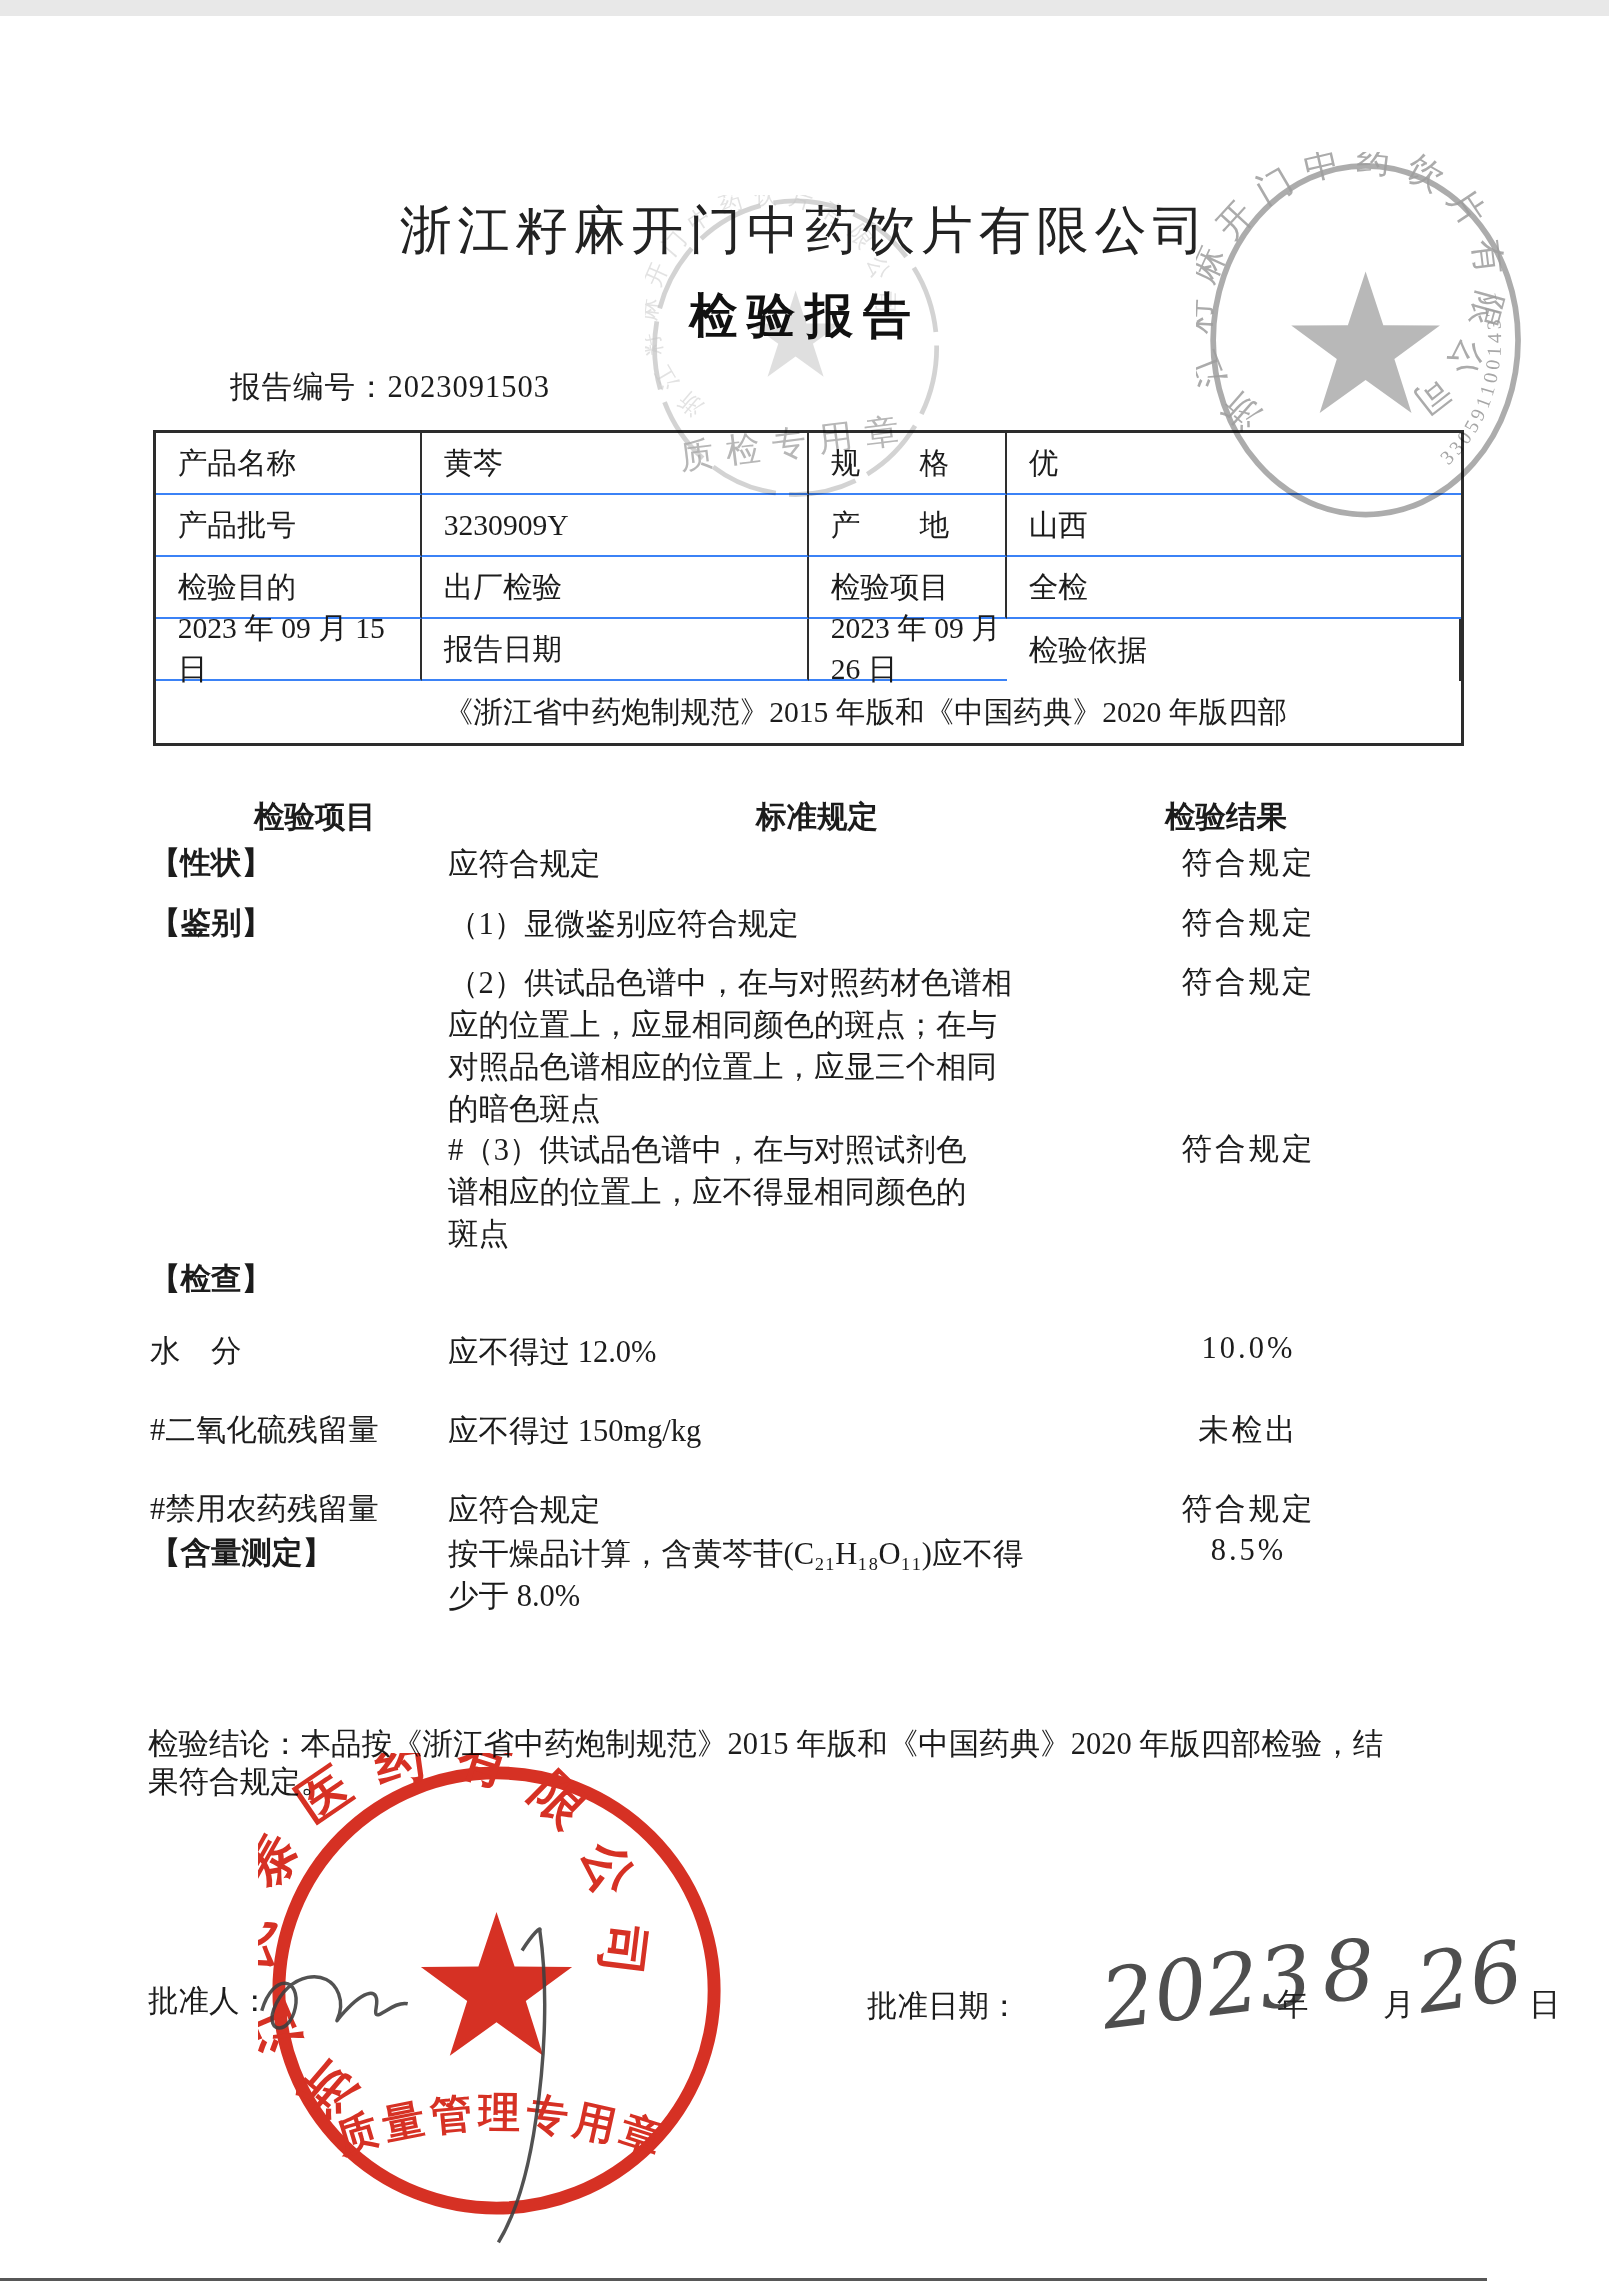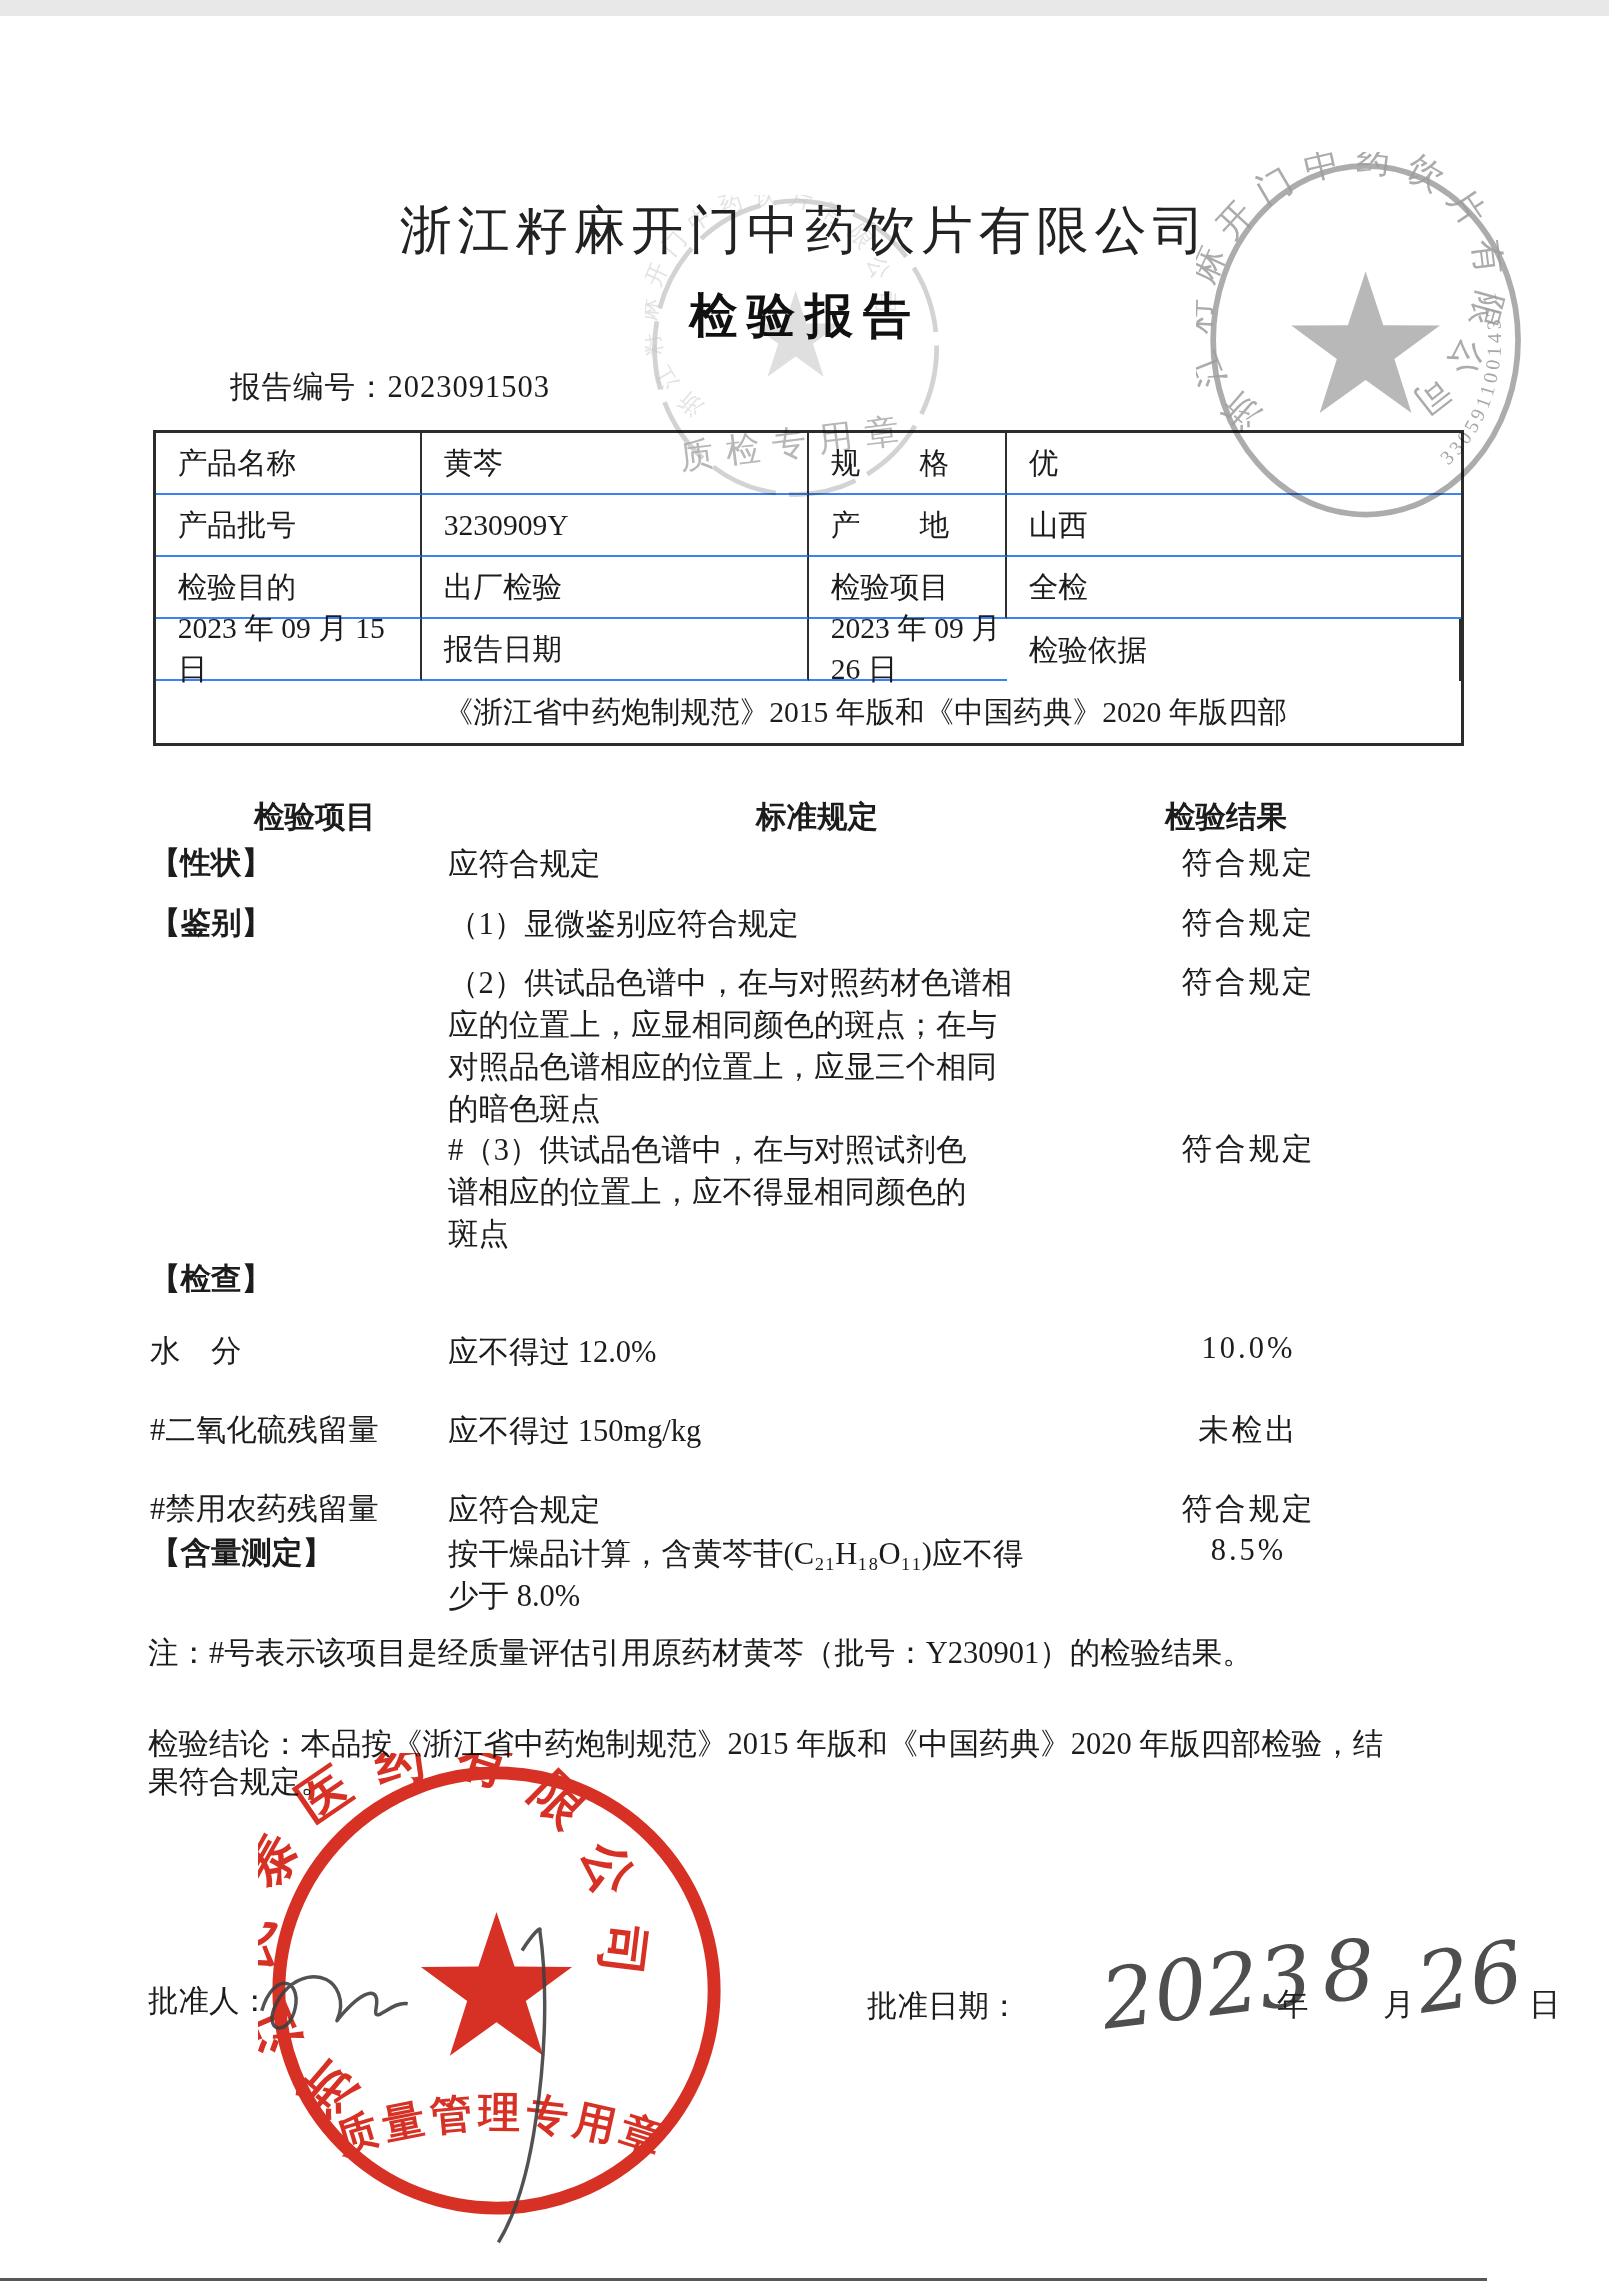--- a/index.html
+++ b/index.html
@@ -126,21 +126,20 @@
     <div class="std">应符合规定</div>
     <div class="res">符合规定</div>
   </div>
   <div class="rrow r9">
     <div class="item bolditem">【含量测定】</div>
     <div class="std">按干燥品计算，含黄芩苷(C₂₁H₁₈O₁₁)应不得
 少于 8.0%</div>
     <div class="res">8.5%</div>
   </div>
 
-  <div class="abs note">注：#号表示该项目是经质量评估引用原药材黄芩（批号：Y230901）的检验结果。</div>
   <div class="abs conclusion">检验结论：本品按《浙江省中药炮制规范》2015 年版和《中国药典》2020 年版四部检验，结
 果符合规定。</div>
 
   <div class="abs approve-label">批准人：</div>
   <div class="abs approve-date-label">批准日期：</div>
   <div class="hand hand-year">2023</div>
   <div class="unit unit-year">年</div>
   <div class="hand hand-month">8</div>
   <div class="unit unit-month">月</div>
   <div class="hand hand-day">26</div>

